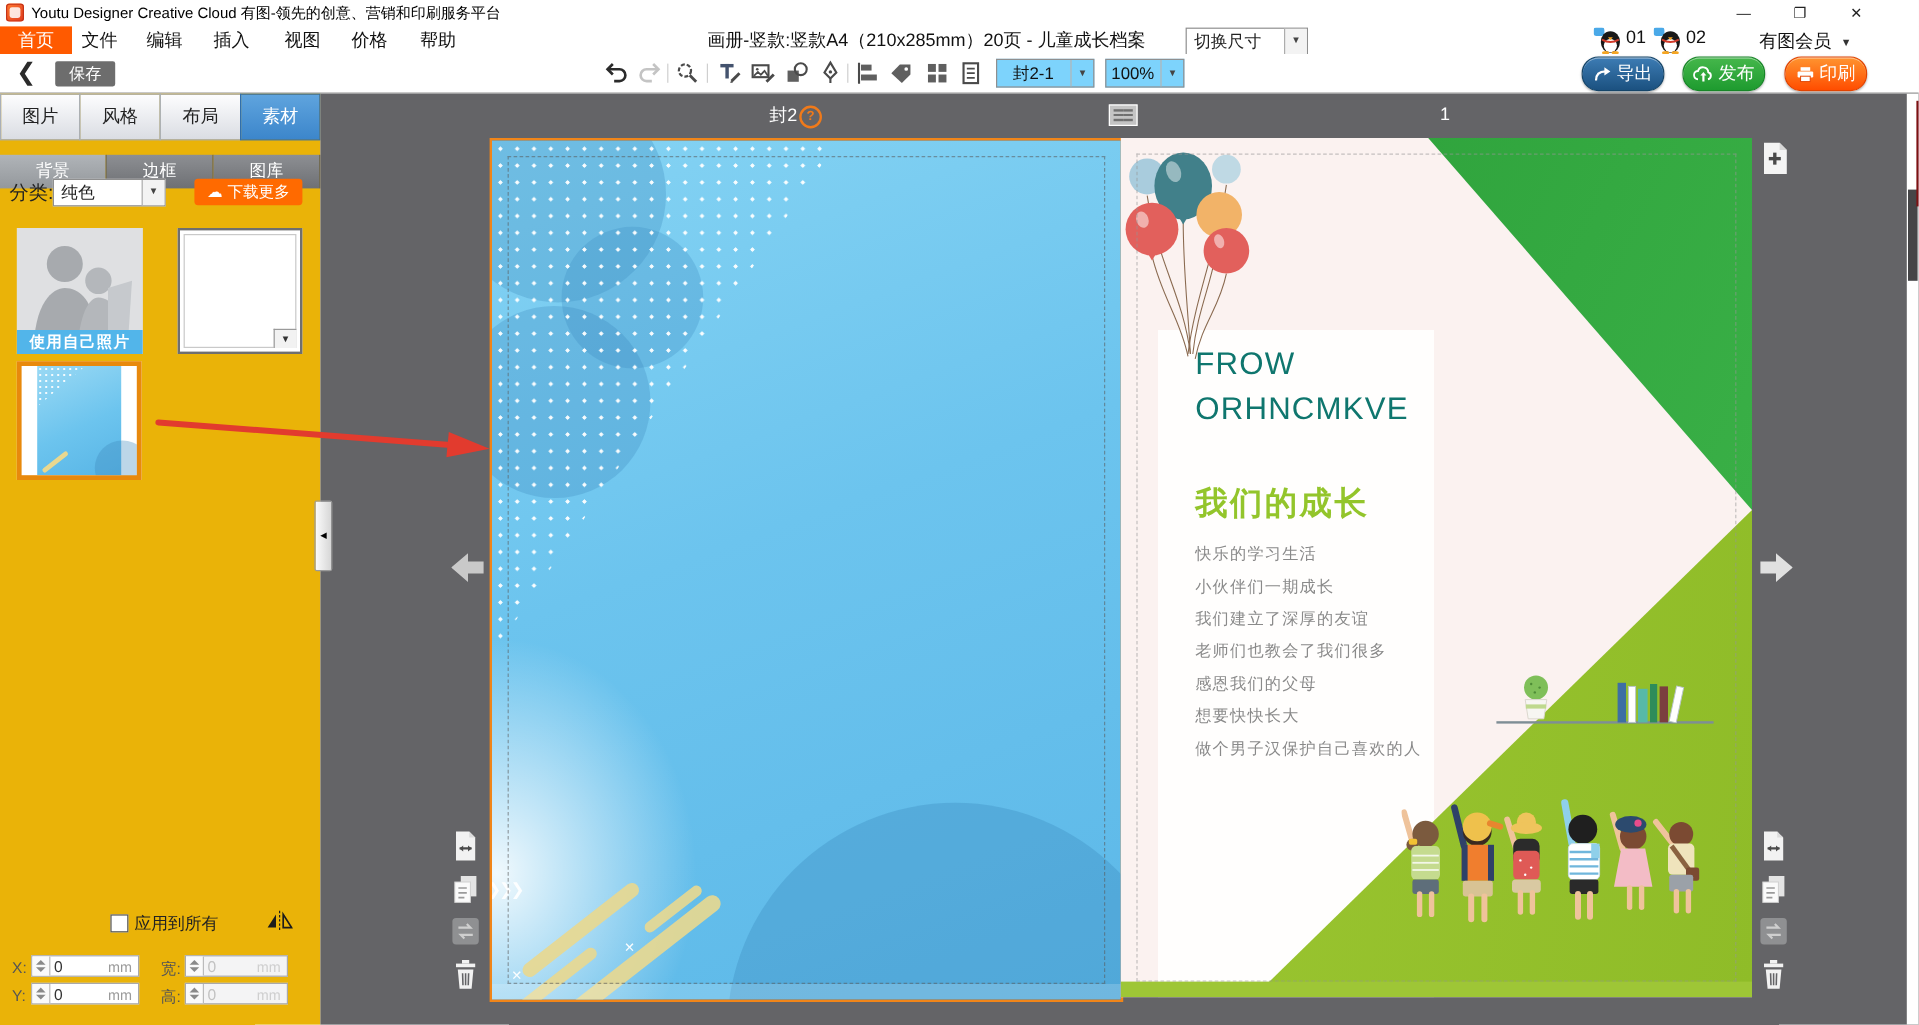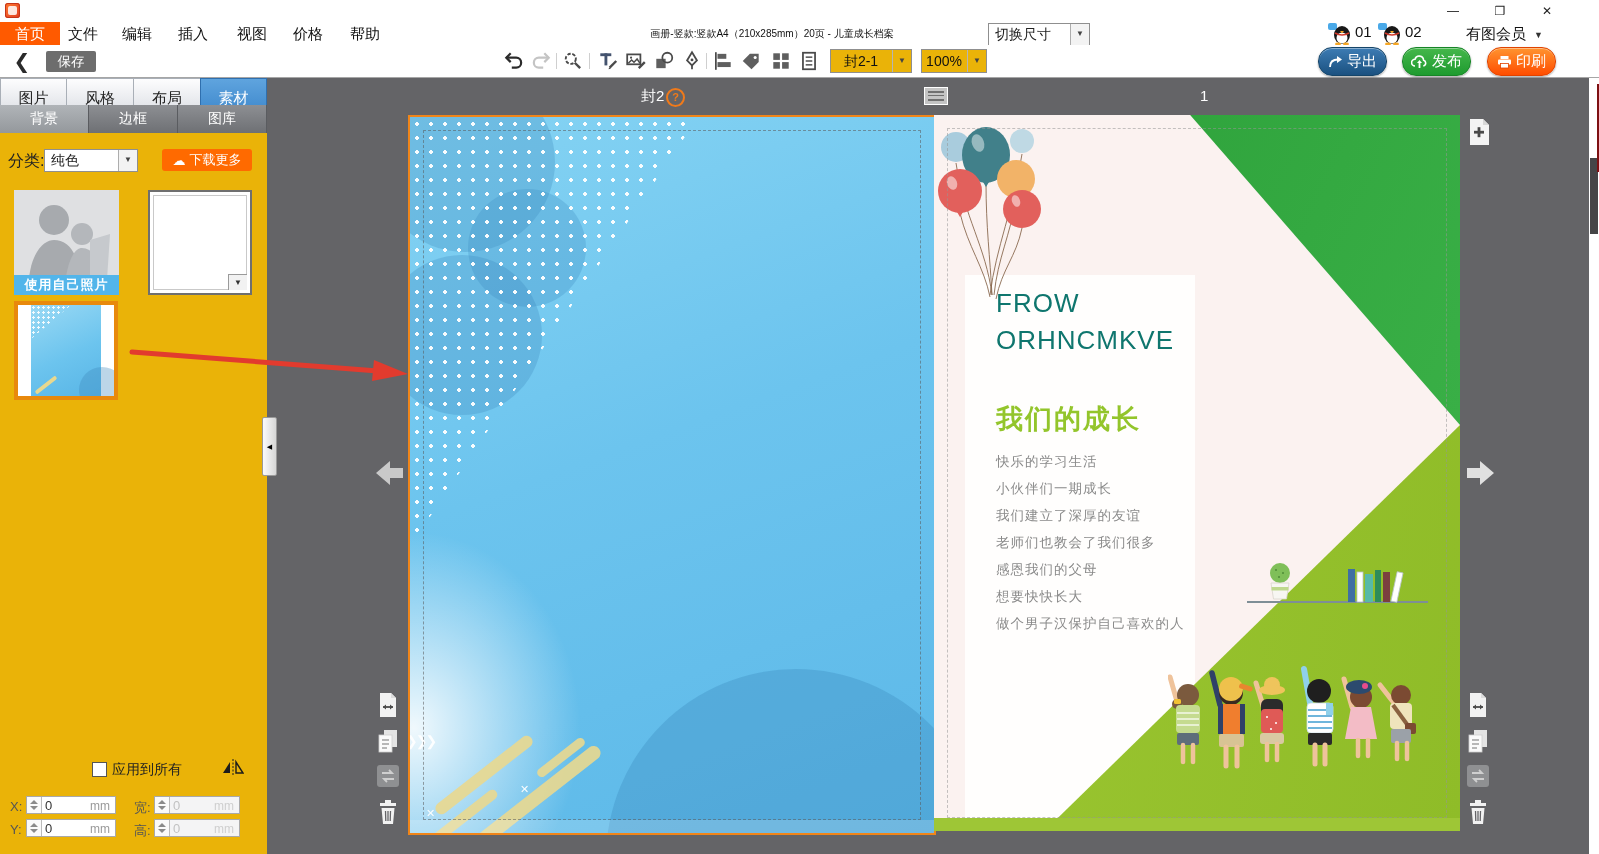--- a/index.html
+++ b/index.html
@@ -15,52 +15,52 @@
   .app-icon:after{content:"";position:absolute;left:3px;top:3px;width:9px;height:9px;border-radius:2px;background:rgba(255,255,255,.85);}
   .win-title{position:absolute;left:26px;top:3px;font-size:12.5px;color:#000;white-space:nowrap;}
   .win-btn{position:absolute;top:0;width:46px;height:22px;text-align:center;line-height:22px;font-size:12px;color:#222;}
 
   
   .menubar{position:absolute;left:0;top:22px;width:1599px;height:23px;background:#fff;}
   .menu-home{position:absolute;left:0;top:0;width:60px;height:23px;background:#ff5a00;color:#fff;
              font-size:15px;text-align:center;line-height:23px;}
   .menu-item{position:absolute;top:0;width:58px;height:23px;font-size:15px;color:#111;
              text-align:center;line-height:23px;}
-  .doc-title{position:absolute;left:560px;top:0;width:424px;height:23px;font-size:10px;color:#111;
+  .doc-title{position:absolute;left:560px;top:0;width:424px;height:23px;font-size:15px;color:#111;
              text-align:center;line-height:23px;white-space:nowrap;}
   .dd{position:absolute;background:#fff;border:1px solid #8f8f8f;font-size:14px;color:#222;}
   .dd .dd-text{position:absolute;left:6px;top:0;line-height:20px;}
   .dd .dd-caret{position:absolute;right:0;top:0;width:18px;height:100%;border-left:1px solid #adadad;
                 text-align:center;color:#444;font-size:8px;line-height:20px;background:#f3f3f3;}
   .qq-num{position:absolute;top:1px;font-size:15px;color:#111;}
   .member{position:absolute;left:1466px;top:3px;font-size:15px;color:#111;}
   .member-caret{position:absolute;left:1534px;top:8px;font-size:9px;color:#333;}
 
   
   .toolbar2{position:absolute;left:0;top:45px;width:1599px;height:33px;background:#fff;border-bottom:1px solid #a6a6a6;box-sizing:border-box;}
   .back-btn{position:absolute;left:10px;top:3px;width:24px;height:26px;font-size:20px;font-weight:bold;color:#2b2b2b;line-height:26px;text-align:center;}
   .save-btn{position:absolute;left:46px;top:6px;width:50px;height:21px;background:#6d6d6d;color:#fff;
             font-size:13.5px;text-align:center;line-height:21px;border-radius:2px;}
   .tb-icon{position:absolute;top:5px;width:22px;height:22px;}
   .tb-sep{position:absolute;top:8px;width:1px;height:16px;background:#cfcfcf;}
-  .select-box{position:absolute;top:4px;height:24px;background:#eab308;border:1px solid #8f8f8f;font-size:14px;color:#111;box-sizing:border-box;}
+  .select-box{position:absolute;top:4px;height:24px;background:#7dd3fc;border:1px solid #8f8f8f;font-size:14px;color:#111;box-sizing:border-box;}
   .select-box .sv{position:absolute;left:0;right:20px;top:0;bottom:0;text-align:center;line-height:22px;}
   .select-box .sc{position:absolute;right:0;top:0;width:18px;bottom:0;border-left:1px solid #b5b5b5;text-align:center;font-size:8px;color:#444;line-height:22px;}
   .pill{position:absolute;top:2px;width:67px;height:27px;border-radius:14px;color:#fff;font-size:15px;
         display:flex;align-items:center;justify-content:center;gap:4px;box-shadow:inset 0 1px 0 rgba(255,255,255,.4),0 1px 2px rgba(0,0,0,.35);}
   .pill-export{left:1318px;background:linear-gradient(#3d7cb4,#1b5180);border:1px solid #154569;}
   .pill-publish{left:1402px;background:linear-gradient(#45b74b,#1e9b2f);border:1px solid #178527;}
   .pill-print{left:1487px;background:linear-gradient(#ff9430,#ff4d00);border:1px solid #e04300;}
 
   
   .sidebar{position:absolute;left:0;top:78px;width:267px;height:776px;background:#eab308;}
   .main-tab{position:absolute;top:0;height:39px;box-sizing:border-box;font-size:15px;color:#222;
             text-align:center;line-height:38px;background:linear-gradient(#fdfdfe,#dadde3);border:1px solid #a9afb7;}
   .main-tab.active{background:linear-gradient(#5fa4de,#3c86cb);color:#fff;border:1px solid #2f6fae;}
-  .sub-tab{position:absolute;top:27px;height:28px;box-sizing:border-box;font-size:14px;color:#fff;
+  .sub-tab{position:absolute;top:51px;height:28px;box-sizing:border-box;font-size:14px;color:#fff;
            text-align:center;line-height:27px;background:linear-gradient(#8d8f93,#6e7074);border-right:1px solid #5a5c60;}
   .sub-tab.active{background:linear-gradient(#b0b4b8,#94989c);}
   .cat-label{position:absolute;left:8px;top:73px;font-size:16px;color:#222;}
   .dl-btn{position:absolute;left:162px;top:71px;width:90px;height:22px;background:#ff6a00;border-radius:3px;
           color:#fff;font-size:13px;display:flex;align-items:center;justify-content:center;gap:4px;}
   .thumb{position:absolute;box-sizing:border-box;}
   .thumb1{left:14px;top:112px;width:105px;height:105px;background:#dedfe1;overflow:hidden;}
   .thumb1-label{position:absolute;left:0;bottom:0;width:100%;height:20px;background:#52b5ea;color:#fff;
                 font-size:13px;font-weight:bold;text-align:center;line-height:20px;letter-spacing:1px;}
   .thumb2{left:148px;top:112px;width:104px;height:105px;background:#fff;border:2px solid #6f6f6f;}
@@ -136,20 +136,21 @@
 
   .red-arrow{position:absolute;left:120px;top:338px;width:300px;height:55px;z-index:60;pointer-events:none;}
 </style>
 </head>
 <body>
 
 <div id="app">
 
   <div class="titlebar">
     <div class="app-icon"></div>
+    <span class="win-title">Youtu Designer Creative Cloud 有图-领先的创意、营销和印刷服务平台</span>
     <span class="win-btn" style="left:1430px;">—</span>
     <span class="win-btn" style="left:1477px;">❐</span>
     <span class="win-btn" style="left:1524px;">✕</span>
   </div>
 
   <div class="menubar">
     <div class="menu-home">首页</div>
     <div class="menu-item" style="left:54px;">文件</div>
     <div class="menu-item" style="left:108px;">编辑</div>
     <div class="menu-item" style="left:164px;">插入</div>

